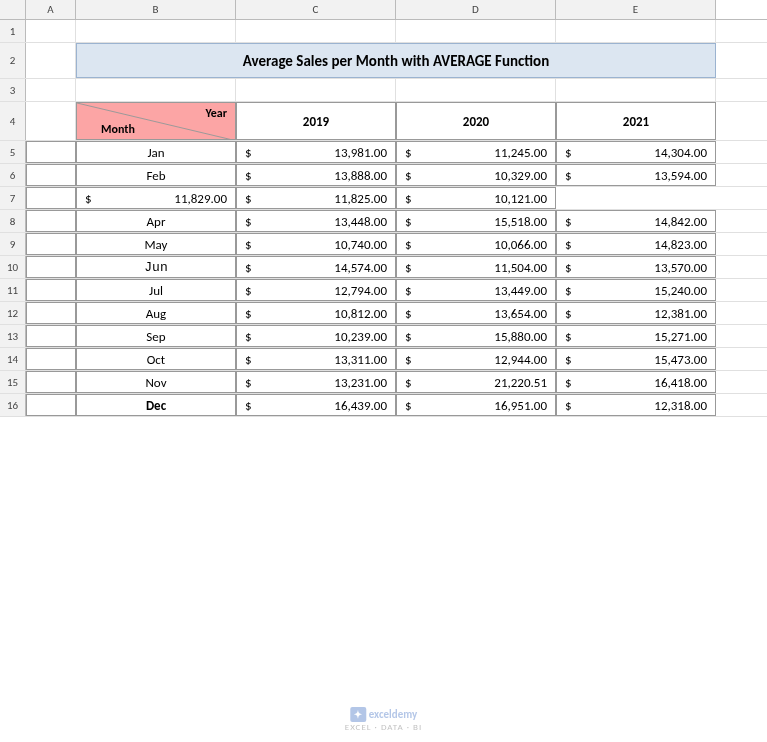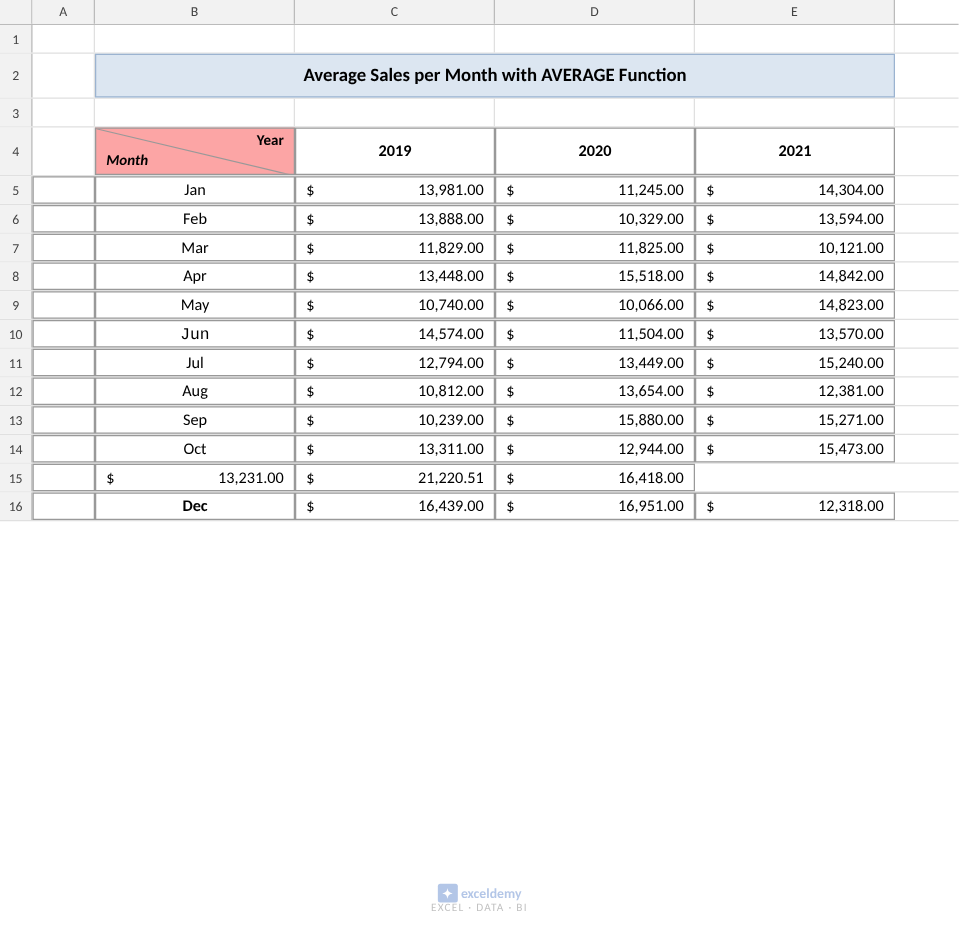--- a/index.html
+++ b/index.html
@@ -124,24 +124,23 @@
       position: absolute;
       top: 3px;
       right: 8px;
       font-size: 12px;
       font-weight: bold;
     }
 
     .diag-label-month {
       position: absolute;
       bottom: 3px;
-      left: 8px;
+      left: 24px;
       font-size: 12px;
       font-weight: bold;
-      font-style: italic;
     }
 
     
     .currency-cell {
       display: flex;
       align-items: center;
       width: 160px;
       min-width: 160px;
       padding: 0 8px;
     }
@@ -259,21 +258,20 @@
         <span class="amount">10,329.00</span>
       </div>
       <div class="currency-cell" style="border:1px solid #999;">
         <span class="dollar-sign">$</span>
         <span class="amount">13,594.00</span>
       </div>
     </div>
       <div class="grid-row data-row">
       <div class="row-num">7</div>
       <div class="cell col-a"></div>
-      <div class="cell col-b month-cell" style="justify-content:center;border:1px solid #999;">Mar</div>
       <div class="currency-cell" style="border:1px solid #999;">
         <span class="dollar-sign">$</span>
         <span class="amount">11,829.00</span>
       </div>
       <div class="currency-cell" style="border:1px solid #999;">
         <span class="dollar-sign">$</span>
         <span class="amount">11,825.00</span>
       </div>
       <div class="currency-cell" style="border:1px solid #999;">
         <span class="dollar-sign">$</span>
@@ -395,20 +393,21 @@
         <span class="amount">12,944.00</span>
       </div>
       <div class="currency-cell" style="border:1px solid #999;">
         <span class="dollar-sign">$</span>
         <span class="amount">15,473.00</span>
       </div>
     </div>
       <div class="grid-row data-row">
       <div class="row-num">15</div>
       <div class="cell col-a"></div>
+      <div class="cell col-b month-cell" style="justify-content:center;border:1px solid #999;">Nov</div>
       <div class="currency-cell" style="border:1px solid #999;">
         <span class="dollar-sign">$</span>
         <span class="amount">13,231.00</span>
       </div>
       <div class="currency-cell" style="border:1px solid #999;">
         <span class="dollar-sign">$</span>
         <span class="amount">21,220.51</span>
       </div>
       <div class="currency-cell" style="border:1px solid #999;">
         <span class="dollar-sign">$</span>

